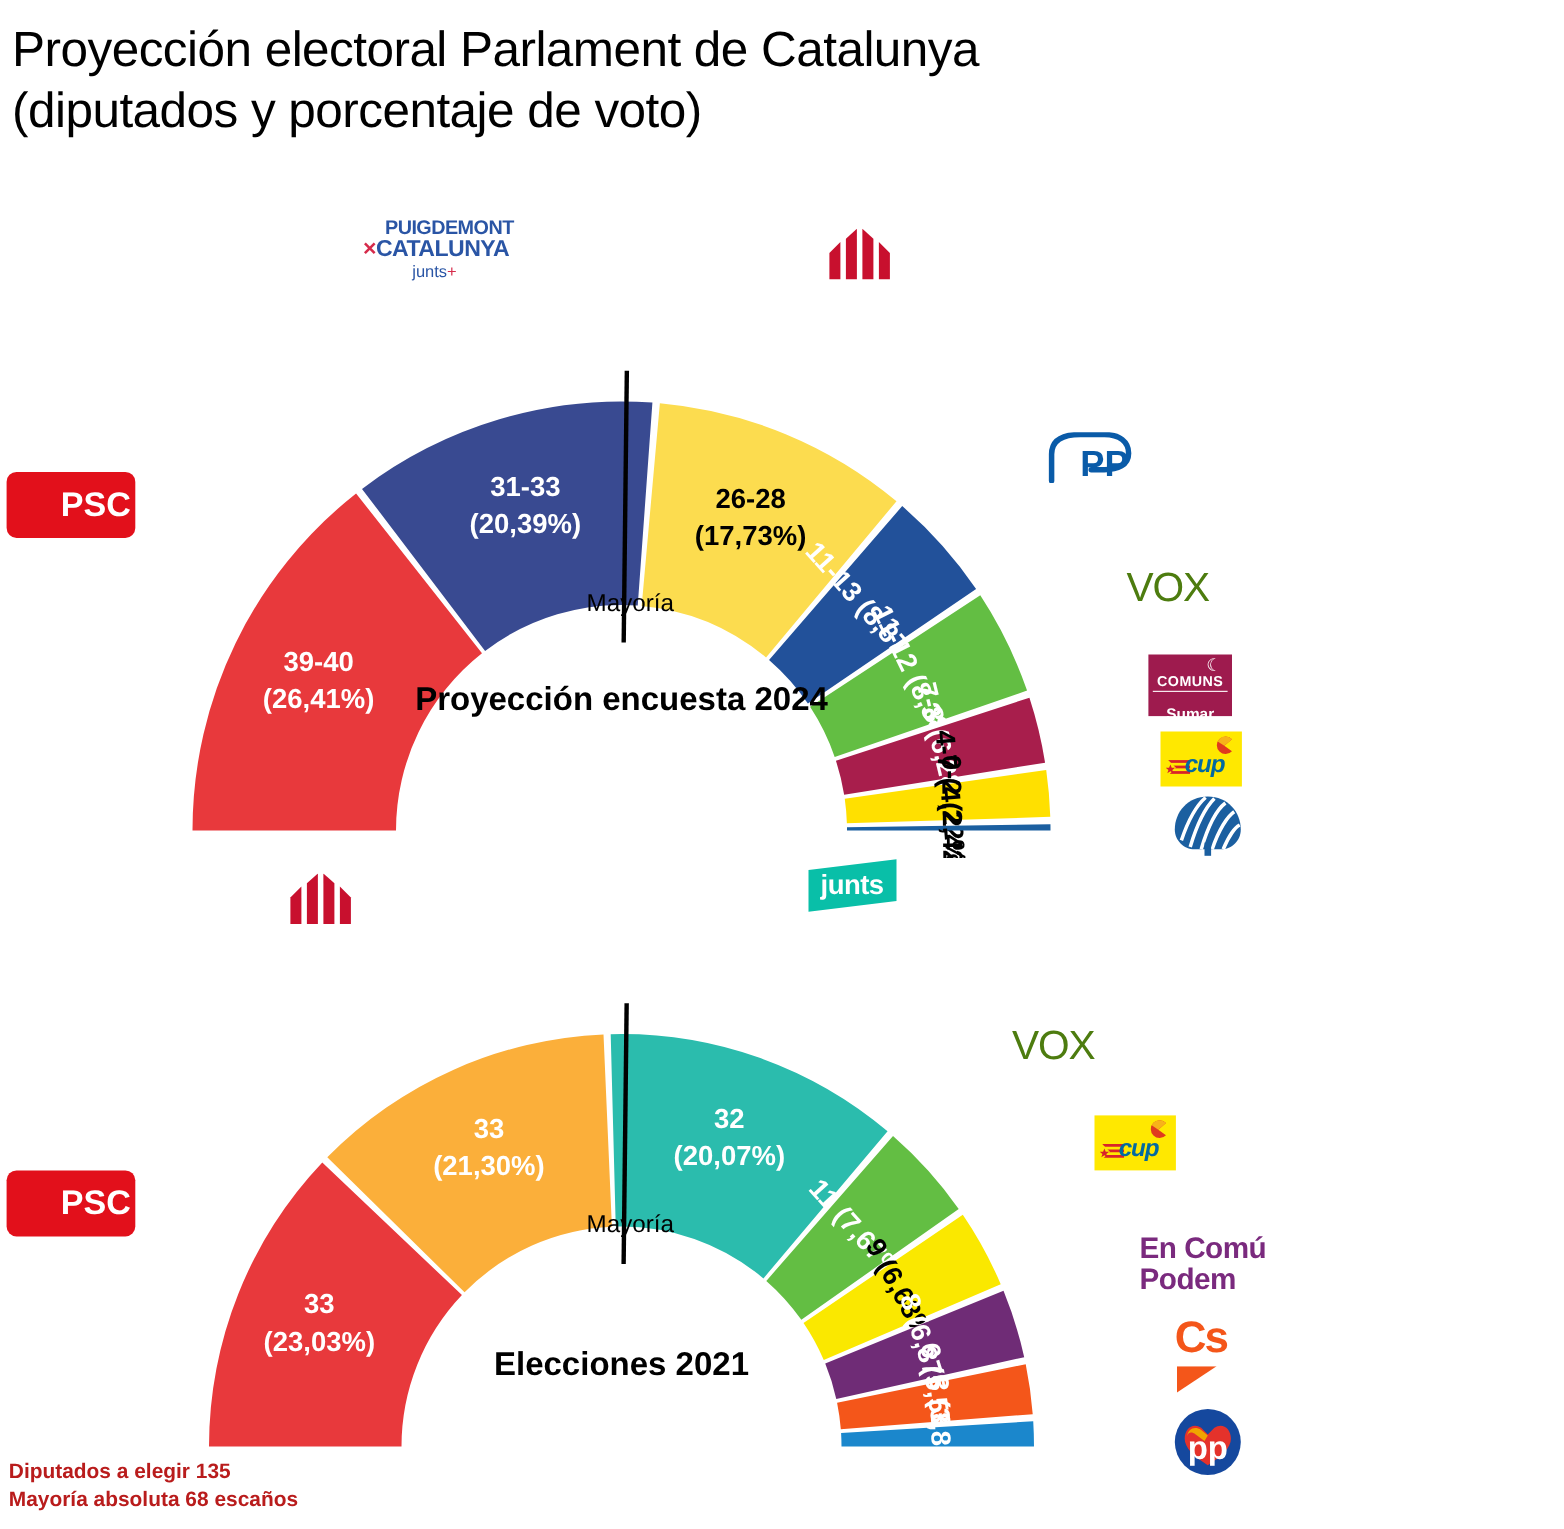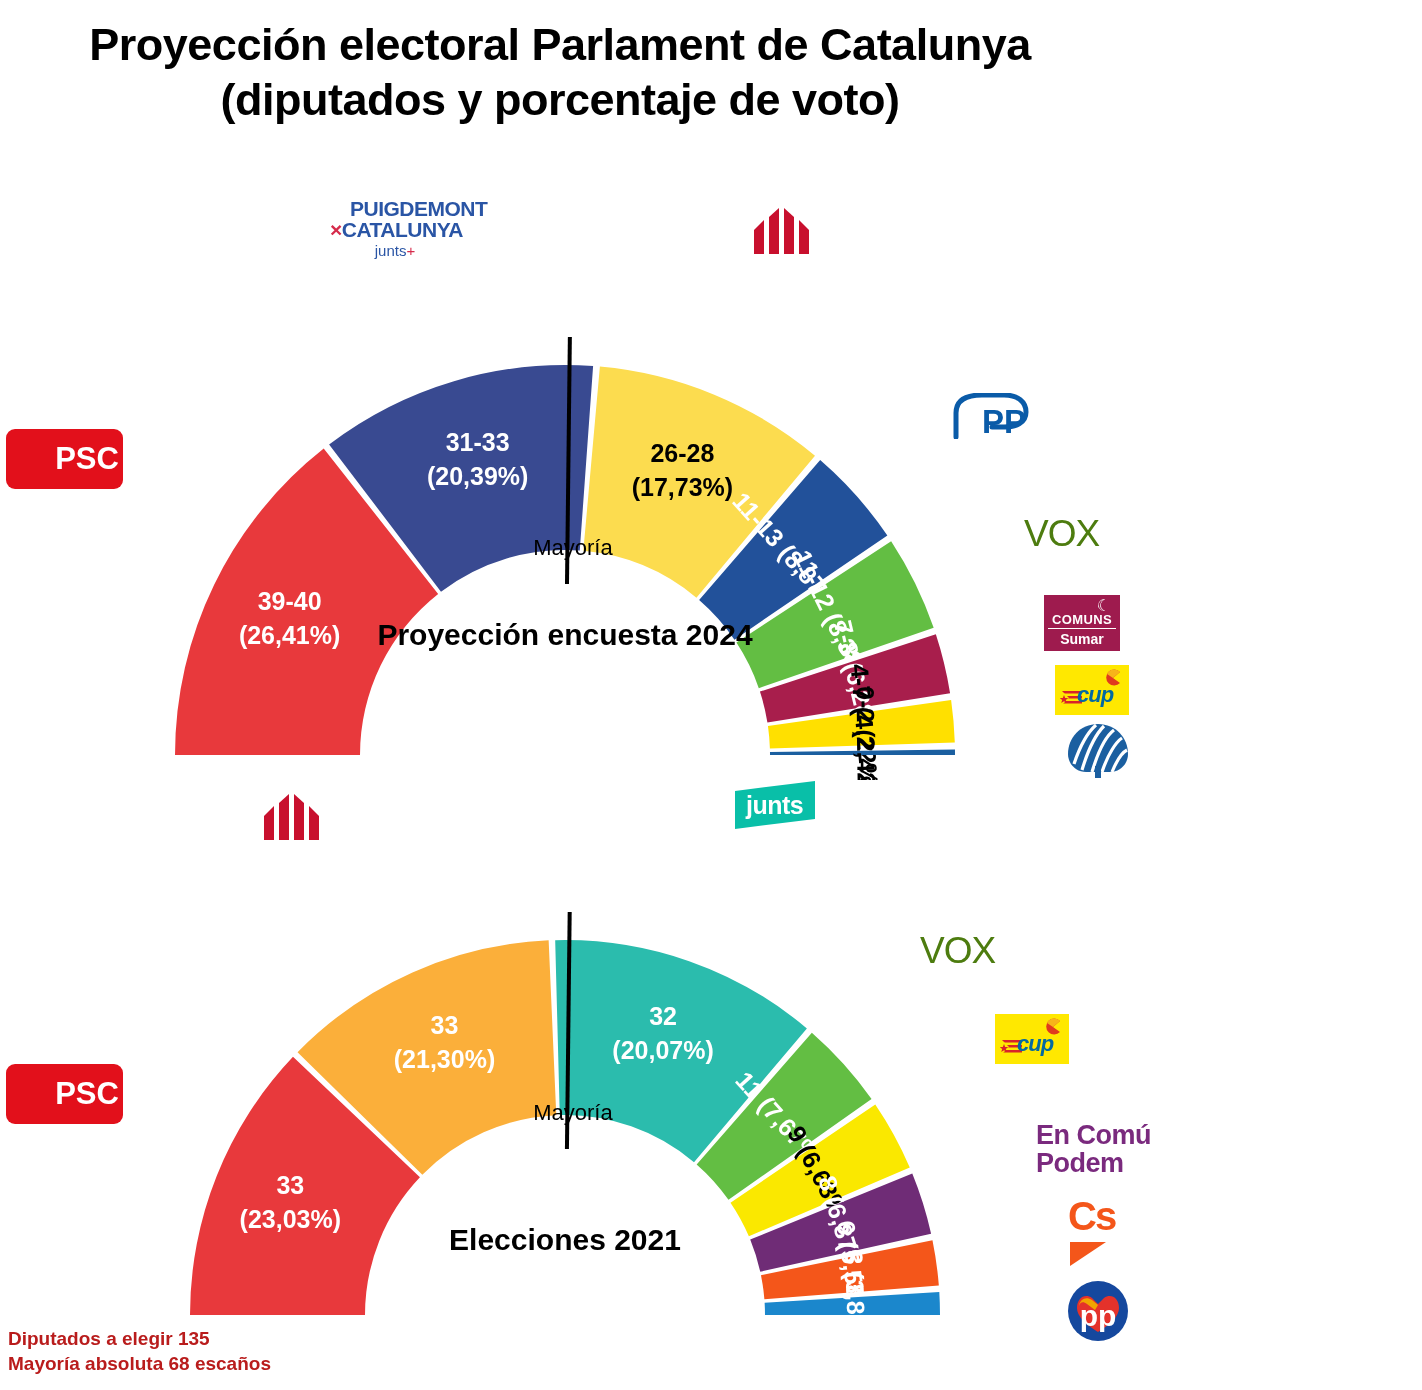--- a/index.html
+++ b/index.html
@@ -1,22 +1,22 @@
 <!DOCTYPE html>
 <html><head>
 <meta charset="utf-8">
 <style>
   html,body{margin:0;padding:0;background:#ffffff;}
   body{width:1422px;height:1390px;position:relative;
        font-family:"Liberation Sans","DejaVu Sans",sans-serif;
        color:#000;overflow:hidden;}
 
   #title{
-    position:absolute;left:0;top:18px;width:1120px;
-    text-align:center;font-weight:bold;font-size:45px;line-height:1.22;
+    position:absolute;left:11px;top:18px;width:1120px;
+    font-weight:normal;font-size:45px;line-height:1.22;
     letter-spacing:-0.5px;
   }
   #title .l2{display:block;}
 
   .chart{position:absolute;left:0;}
   #chart-2024{top:180px;width:1422px;height:600px;}
   #chart-2021{top:770px;width:1422px;height:560px;}
 
   .svg-wrap{position:absolute;left:0;top:0;}
 
@@ -40,21 +40,21 @@
 
   .logo-psc{
     background:#E2101B;border-radius:9px;
     color:#fff;font-weight:bold;font-size:31px;
     display:flex;align-items:center;justify-content:center;
     letter-spacing:0px;
     padding-left:45px;
   }
   .logo-junts24{ text-align:center; }
   .logo-junts24 .l1{
-    color:#2A55A5;font-weight:bold;font-size:21px;letter-spacing:-0.5px;
+    color:#2A55A5;font-weight:bold;font-size:18px;letter-spacing:-0.5px;
     line-height:1.02;display:block;margin-left:20px;
   }
   .logo-junts24 .l2{
     font-weight:bold;font-size:21px;letter-spacing:-0.5px;line-height:1.02;
     display:block;color:#2A55A5;
   }
   .logo-junts24 .x{color:#D62B4B;}
   .logo-junts24 .l3{
     color:#2A55A5;font-weight:normal;font-size:15px;display:block;
     line-height:1.3;
@@ -62,21 +62,21 @@
   .logo-junts24 .l3 .plus{color:#D62B4B;}
 
   .logo-vox{color:#4d7c0f;font-weight:normal;font-size:37px;letter-spacing:-1px;}
 
   .logo-comuns{
     background:#9E1B4E;color:#fff;text-align:center;
     padding:4px 4px 5px 4px;box-sizing:border-box;
   }
   .logo-comuns .cm{font-size:13px;font-weight:bold;letter-spacing:0.4px;display:block;}
   .logo-comuns .sm{font-size:14px;font-weight:bold;display:block;
-      border-top:1.5px solid #fff;margin-top:1px;padding-top:2px;}
+      border-top:1.5px solid #fff;margin-top:1px;padding-top:12px;}
   .logo-comuns .moon{display:block;height:13px;text-align:right;
       font-size:16px;line-height:13px;padding-right:5px;}
 
   .logo-cup{
     background:#FFE800;box-sizing:border-box;position:relative;
   }
   .logo-cup .cupword{
     position:absolute;left:8px;bottom:7px;
     color:#0369a1;font-weight:bold;font-style:italic;font-size:22px;
     letter-spacing:-1px;

